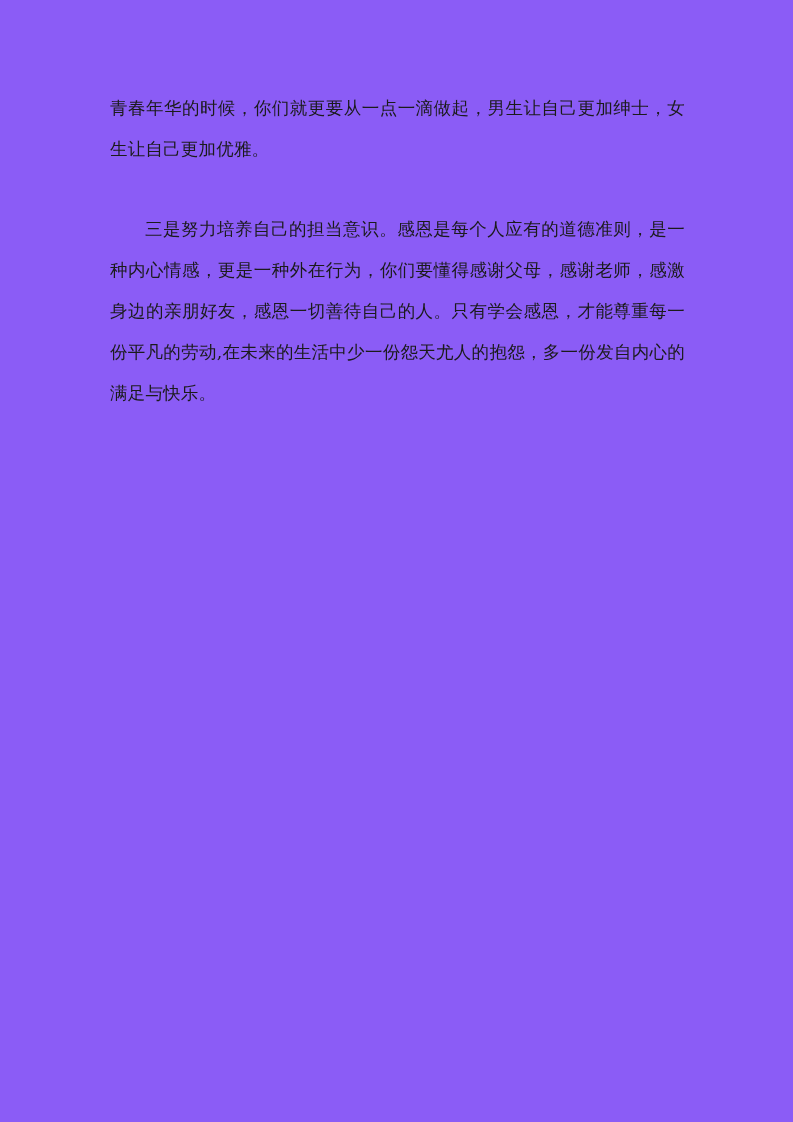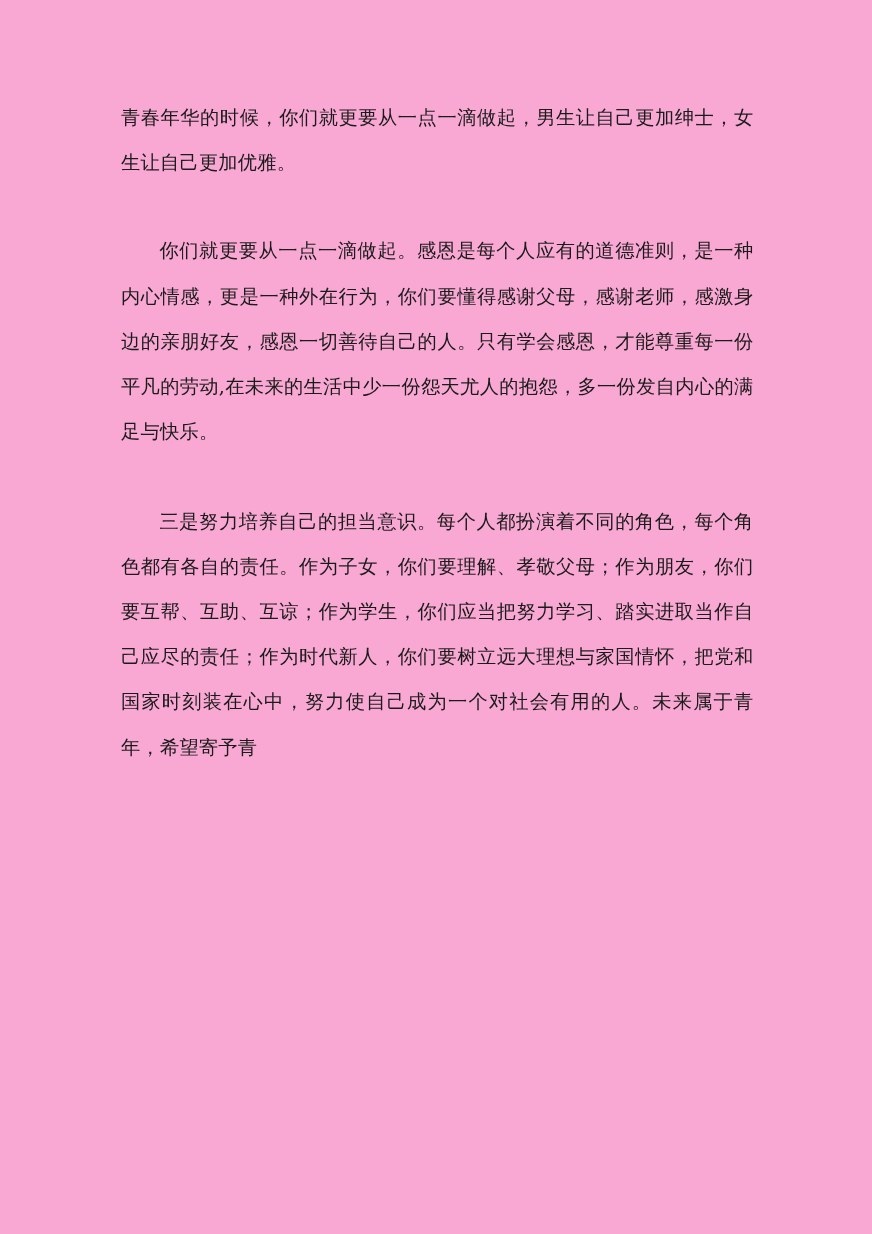--- a/index.html
+++ b/index.html
@@ -4,21 +4,21 @@
 <style>
   html, body {
     margin: 0;
     padding: 0;
     background: #ffffff;
   }
   .page {
     position: relative;
     width: 793px;
     height: 1122px;
-    background: #f9a8d4;
+    background: #8b5cf6;
     margin: 0 auto;
     overflow: hidden;
     box-sizing: border-box;
   }
   .content {
     position: absolute;
     left: 110px;
     top: 88px;
     width: 575px;
   }
@@ -42,23 +42,22 @@
 </head>
 <body>
 
 <div class="page">
   <div class="content">
 
     <p class="para">青春年华的时候，你们就更要从一点一滴做起，男生让自己更加绅士，女生让自己更加优雅。</p>
 
     <div class="gap-sm"></div>
 
-    <p class="para indent">你们就更要从一点一滴做起。感恩是每个人应有的道德准则，是一种内心情感，更是一种外在行为，你们要懂得感谢父母，感谢老师，感激身边的亲朋好友，感恩一切善待自己的人。只有学会感恩，才能尊重每一份平凡的劳动,在未来的生活中少一份怨天尤人的抱怨，多一份发自内心的满足与快乐。</p>
+    <p class="para indent">三是努力培养自己的担当意识。感恩是每个人应有的道德准则，是一种内心情感，更是一种外在行为，你们要懂得感谢父母，感谢老师，感激身边的亲朋好友，感恩一切善待自己的人。只有学会感恩，才能尊重每一份平凡的劳动,在未来的生活中少一份怨天尤人的抱怨，多一份发自内心的满足与快乐。</p>
 
     <div class="gap-md"></div>
 
-    <p class="para indent">三是努力培养自己的担当意识。每个人都扮演着不同的角色，每个角色都有各自的责任。作为子女，你们要理解、孝敬父母；作为朋友，你们要互帮、互助、互谅；作为学生，你们应当把努力学习、踏实进取当作自己应尽的责任；作为时代新人，你们要树立远大理想与家国情怀，把党和国家时刻装在心中，努力使自己成为一个对社会有用的人。未来属于青年，希望寄予青</p>
 
     <div class="gap-md"></div>
 
 
   </div>
 </div>
 
 </body></html>

